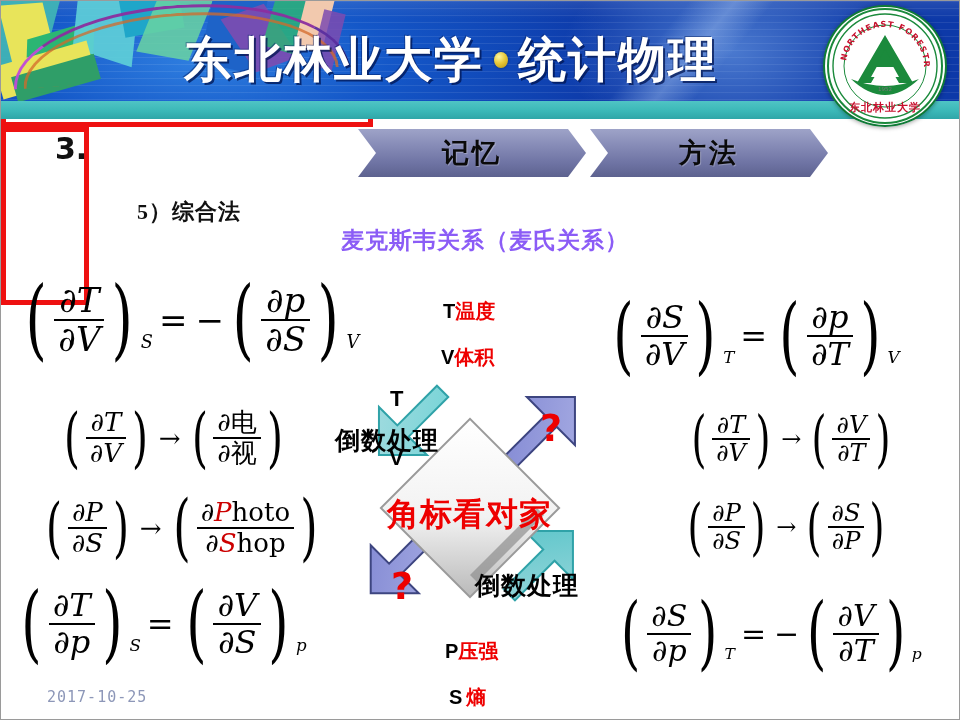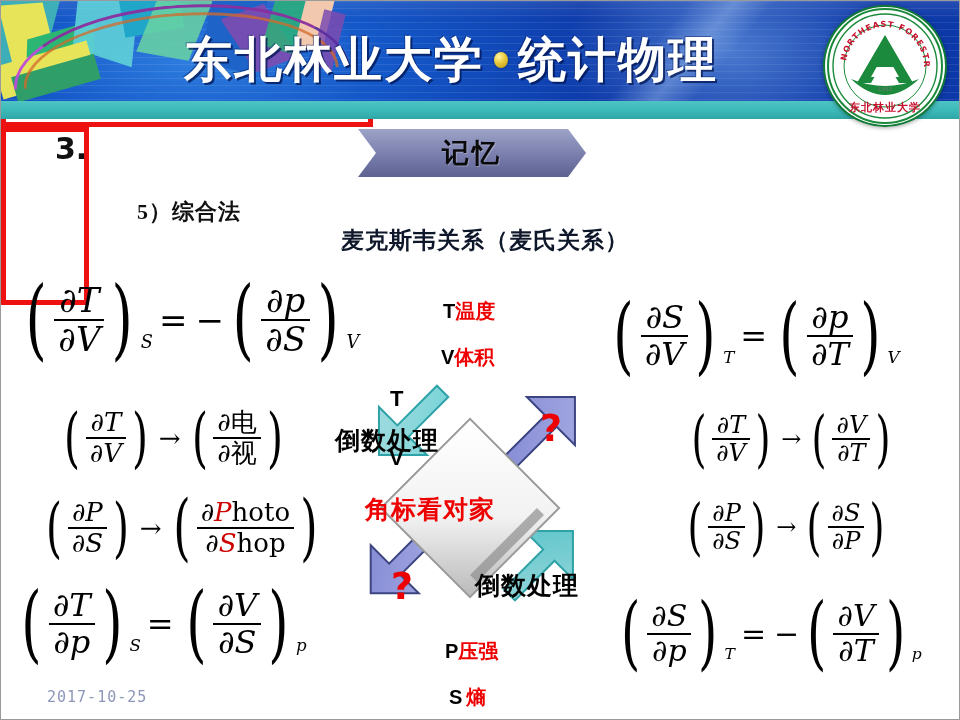--- a/index.html
+++ b/index.html
@@ -121,21 +121,21 @@
   .chev3{left:589px;width:238px;}
 
   
   .sub-label{
     position:absolute;left:136px;top:196px;
     font-size:22px;font-weight:bold;color:#111;letter-spacing:1px;
     font-family:Liberation Serif, serif;
   }
   .maxwell-title{
     position:absolute;left:340px;top:224px;
-    font-size:23px;font-weight:bold;color:#0f172a;letter-spacing:1px;
+    font-size:23px;font-weight:bold;color:#8b5cf6;letter-spacing:1px;
     font-family:"DejaVu Sans","Liberation Sans",sans-serif;
   }
 
   
   .mf{
     position:absolute;
     font-family:"DejaVu Serif","Liberation Serif",serif;
     color:#000;white-space:nowrap;
   }
   .row{display:inline-flex;align-items:center;}
@@ -194,21 +194,21 @@
   .lbl .k{color:#000;}
   .lbl .v{color:#ee0000;}
   #lbl-T{left:442px;top:297px;font-size:20px;}
   #lbl-V{left:440px;top:343px;font-size:20px;}
   #lbl-P{left:444px;top:637px;font-size:20px;}
   #lbl-S{left:448px;top:683px;font-size:20px;letter-spacing:4px;}
 
   #lbl-Tin{left:389px;top:385px;font-size:22px;font-weight:bold;color:#000;}
   #lbl-Vin{left:388px;top:444px;font-size:22px;font-weight:bold;color:#000;}
   #lbl-dao{left:334px;top:423px;font-size:25px;font-weight:bold;color:#000;letter-spacing:1px;}
-  #lbl-jiao{left:364px;top:492px;font-size:25px;font-weight:bold;color:#ee0000;letter-spacing:1px;}
+  #lbl-jiao{left:386px;top:492px;font-size:32px;font-weight:bold;color:#ee0000;letter-spacing:1px;}
   #lbl-zuo{left:474px;top:568px;font-size:25px;font-weight:bold;color:#000;letter-spacing:1px;}
   .qm{position:absolute;font-size:38px;font-weight:bold;color:#ee0000;
       font-family:"DejaVu Sans","Liberation Sans",sans-serif;}
   #qm1{left:539px;top:405px;}
   #qm2{left:390px;top:563px;}
 </style>
 </head>
 <body>
 
 <div id="slide">
@@ -258,20 +258,23 @@
       <path d="M26 72 Q60 104 94 72 Q60 86 26 72 Z" fill="#1b8a3c"></path>
       <text x="60" y="84" text-anchor="middle" font-size="5.5" fill="#777" font-family="'DejaVu Sans','Liberation Sans',sans-serif">1952</text>
       <text x="60" y="104" text-anchor="middle" font-size="11" fill="#c8102e" font-weight="bold" font-family="'DejaVu Sans','Liberation Sans',sans-serif" letter-spacing="1">东北林业大学</text>
     </svg>
   </div>
 
   <div class="step-num">3.</div>
   <div class="chev chev2">
     <span>记忆</span>
   </div>
+  <div class="chev chev3">
+    <span>方法</span>
+  </div>
 
   <div class="sub-label">5）综合法</div>
   <div class="maxwell-title">麦克斯韦关系（麦氏关系）</div>
 
   <div id="f-box-left"></div>
 
   <div class="mf" id="f1">
     <span class="row">
       <span class="brk" style="--pf:88px">(</span>
       <span class="frac">

